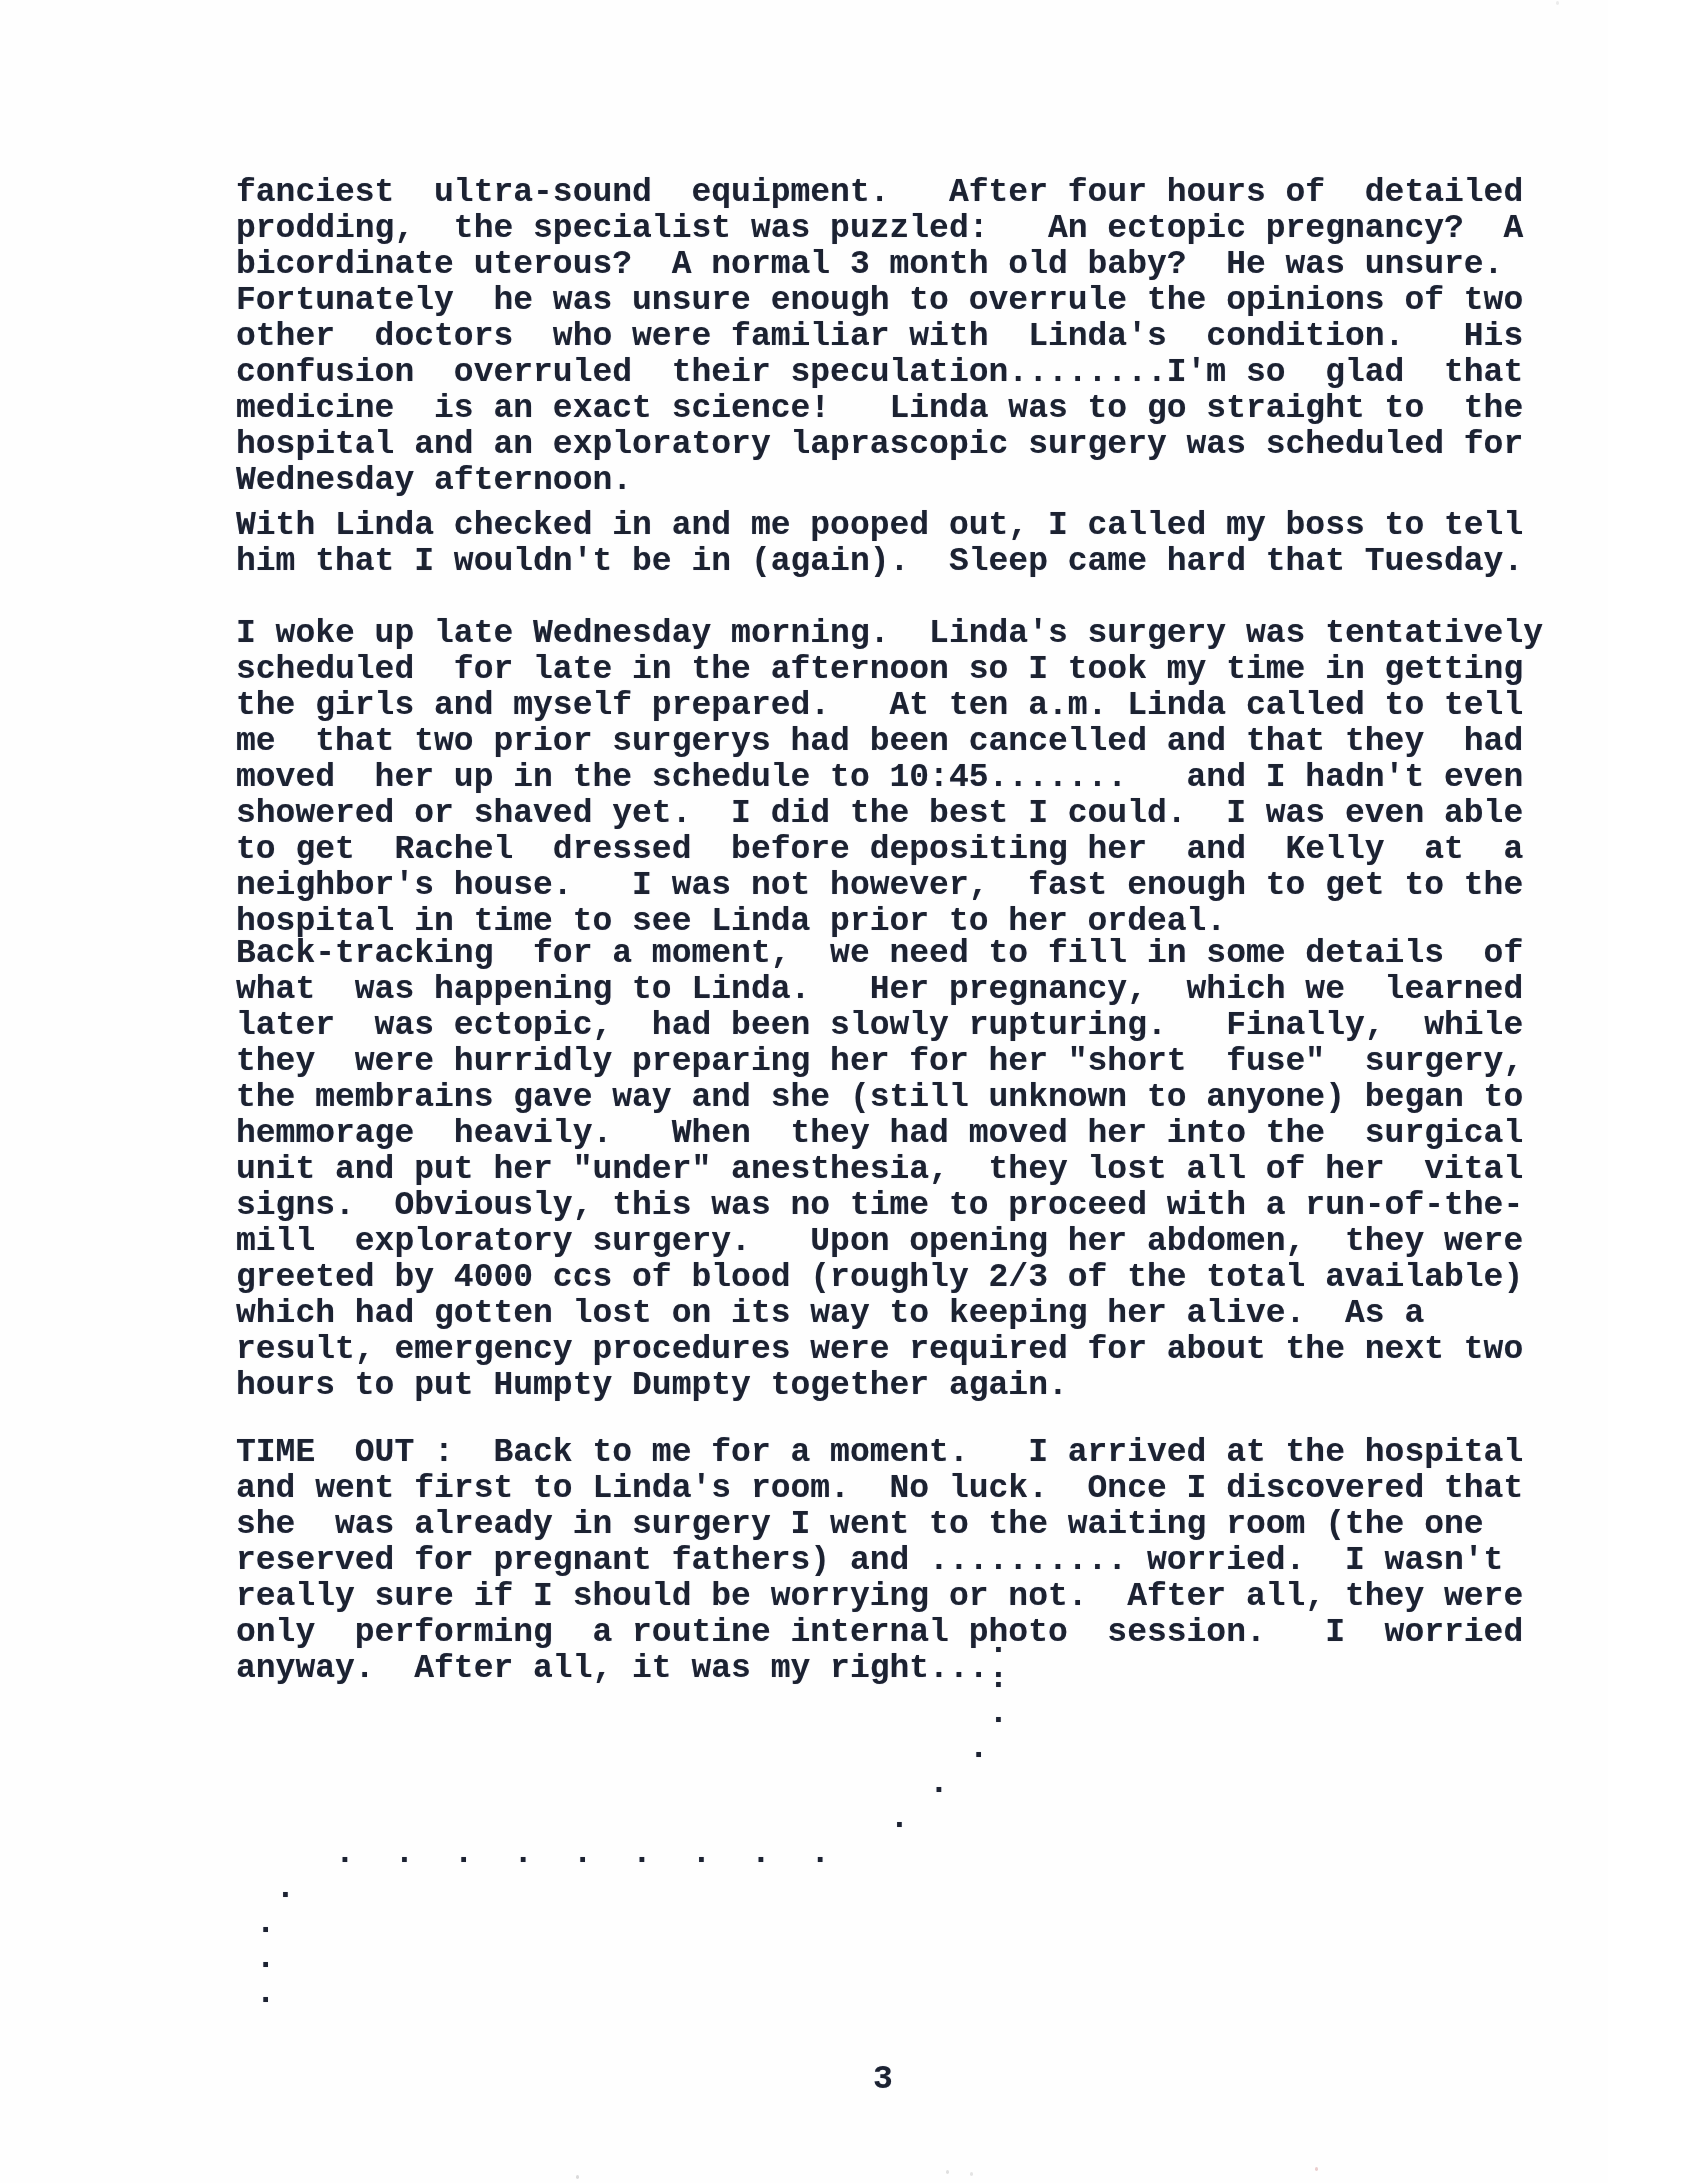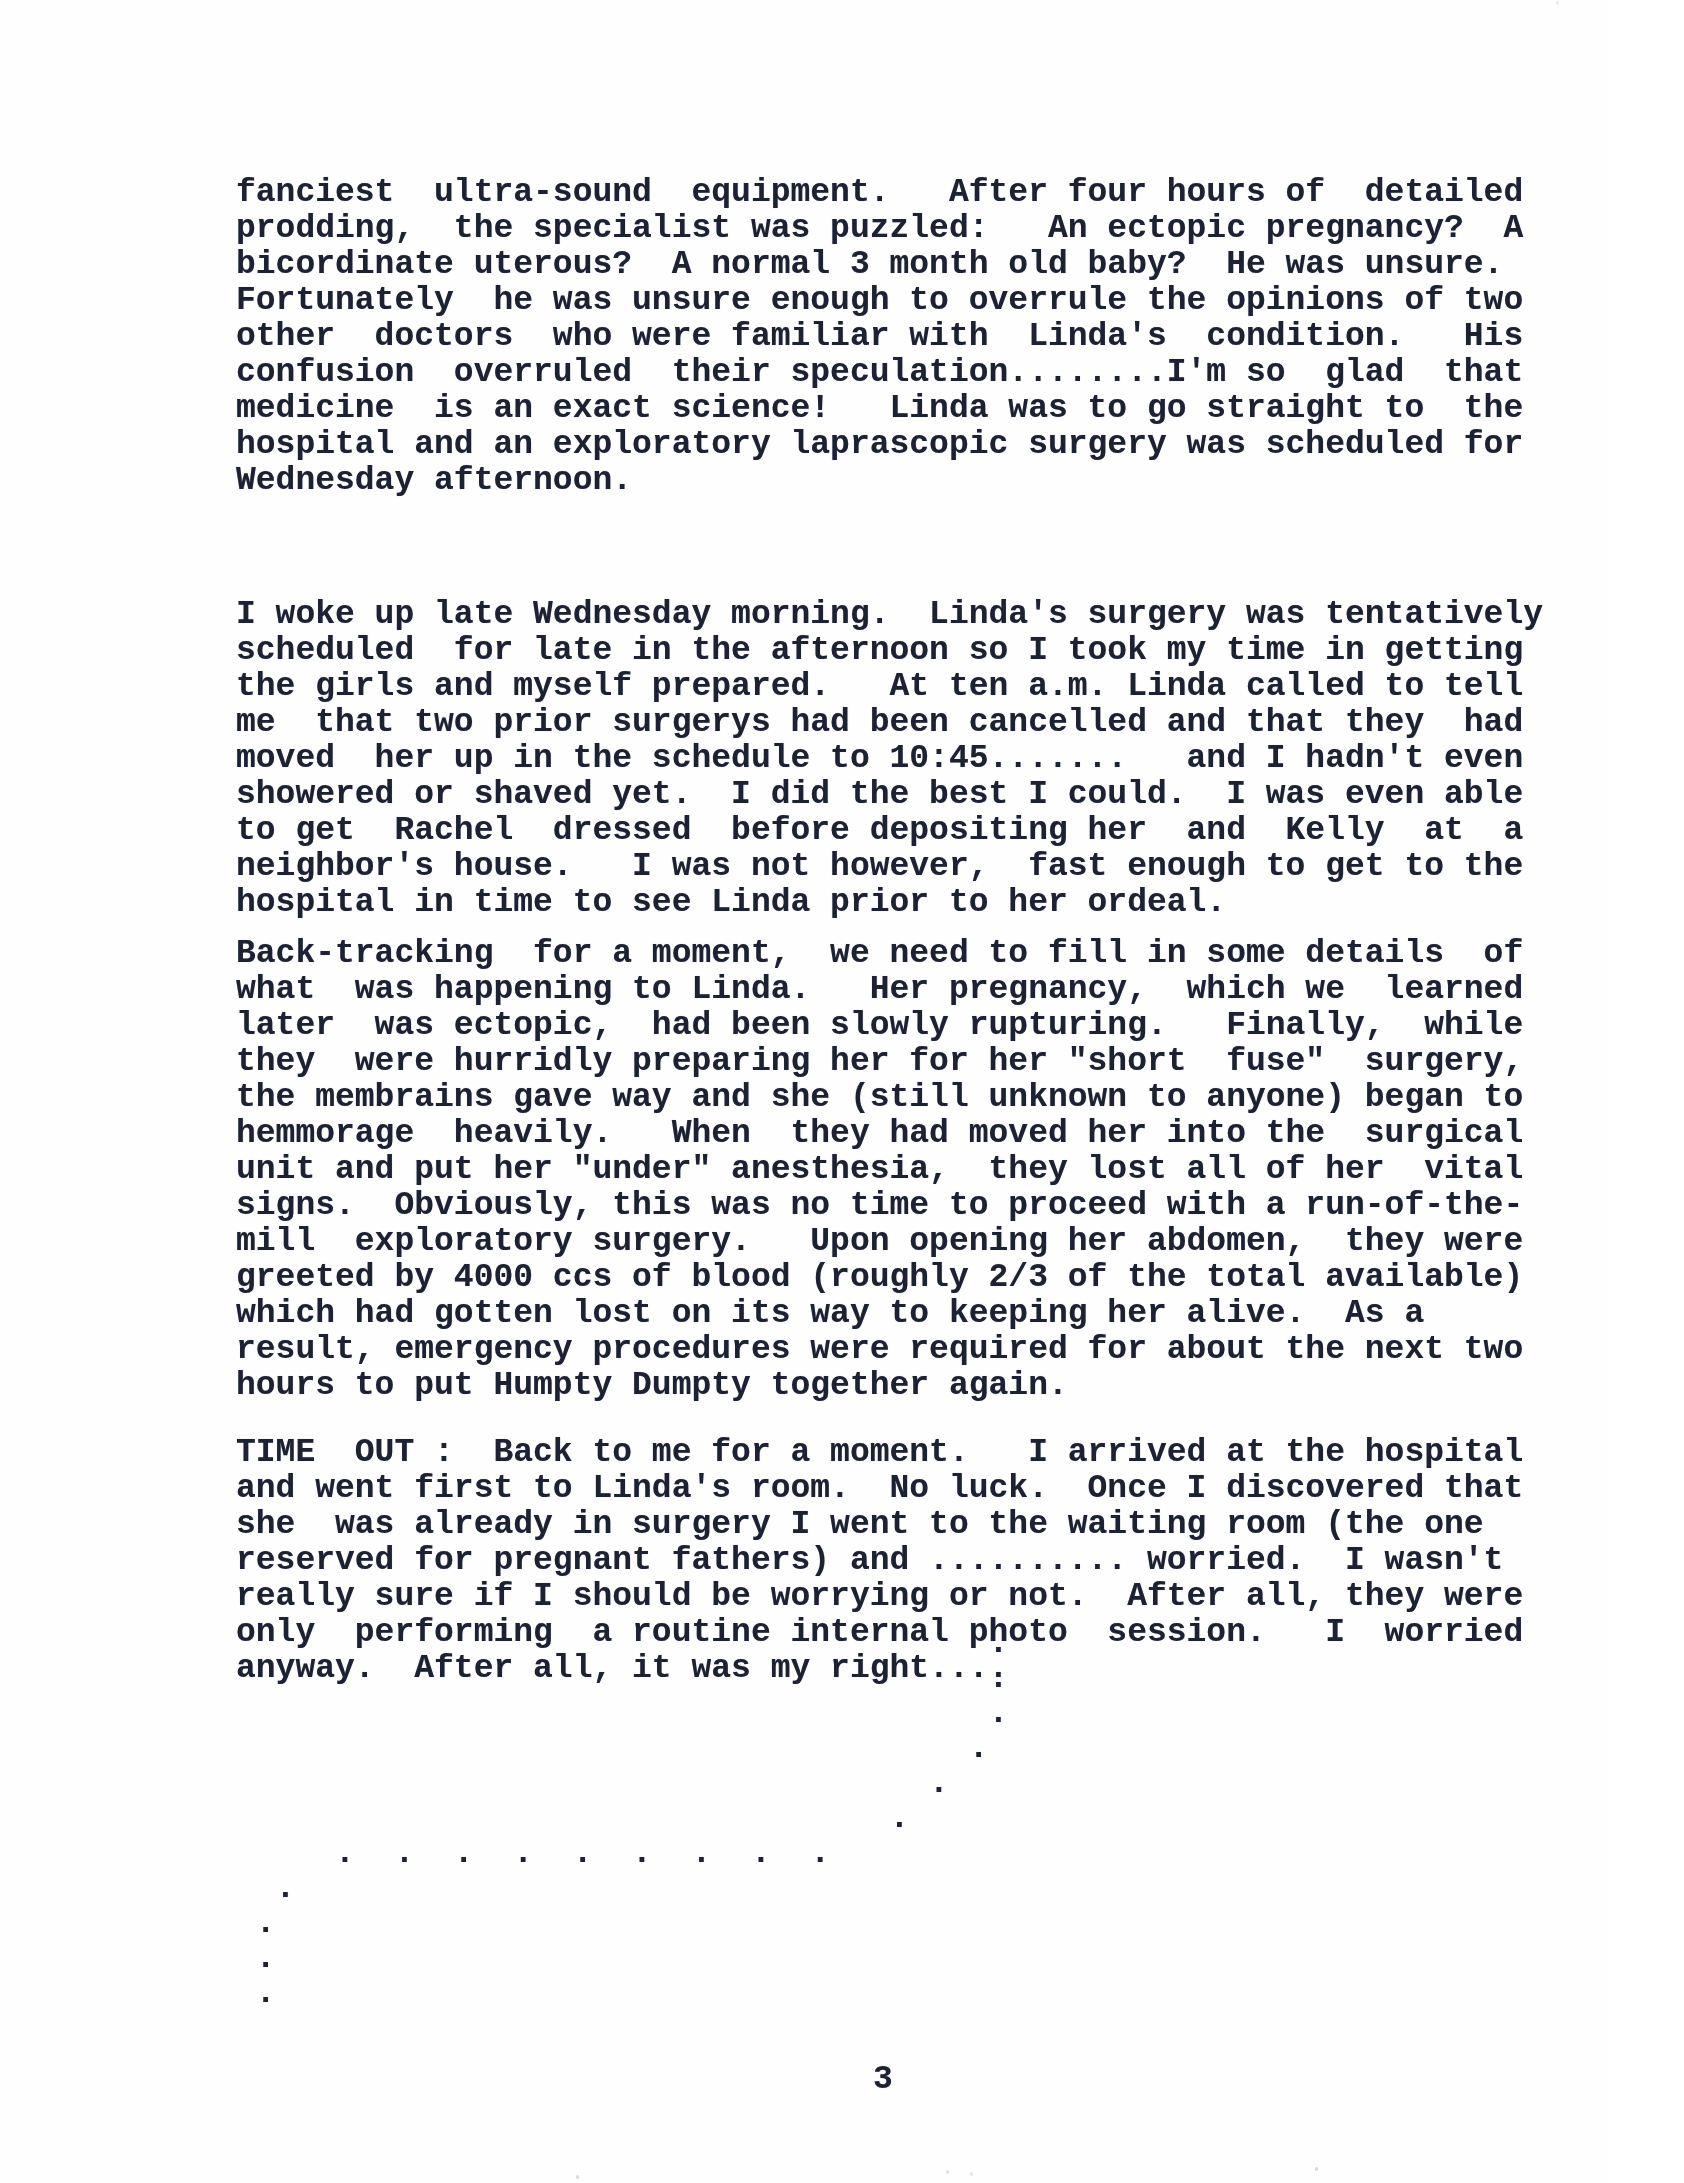--- a/index.html
+++ b/index.html
@@ -46,21 +46,23 @@
 <div class="page">
   <pre class="para" style="top:175px">fanciest  ultra-sound  equipment.   After four hours of  detailed
 prodding,  the specialist was puzzled:   An ectopic pregnancy?  A
 bicordinate uterous?  A normal 3 month old baby?  He was unsure.
 Fortunately  he was unsure enough to overrule the opinions of two
 other  doctors  who were familiar with  Linda's  condition.   His
 confusion  overruled  their speculation........I'm so  glad  that
 medicine  is an exact science!   Linda was to go straight to  the
 hospital and an exploratory laprascopic surgery was scheduled for
 Wednesday afternoon.</pre>
-  <pre class="para" style="top:597px">I woke up late Wednesday morning.  Linda's surgery was tentatively
+  <pre class="para" style="top:508px">With Linda checked in and me pooped out, I called my boss to tell
+him that I wouldn't be in (again).  Sleep came hard that Tuesday.</pre>
+  <pre class="para" style="top:616px">I woke up late Wednesday morning.  Linda's surgery was tentatively
 scheduled  for late in the afternoon so I took my time in getting
 the girls and myself prepared.   At ten a.m. Linda called to tell
 me  that two prior surgerys had been cancelled and that they  had
 moved  her up in the schedule to 10:45.......   and I hadn't even
 showered or shaved yet.  I did the best I could.  I was even able
 to get  Rachel  dressed  before depositing her  and  Kelly  at  a
 neighbor's house.   I was not however,  fast enough to get to the
 hospital in time to see Linda prior to her ordeal.</pre>
   <pre class="para" style="top:936px">Back-tracking  for a moment,  we need to fill in some details  of
 what  was happening to Linda.   Her pregnancy,  which we  learned

